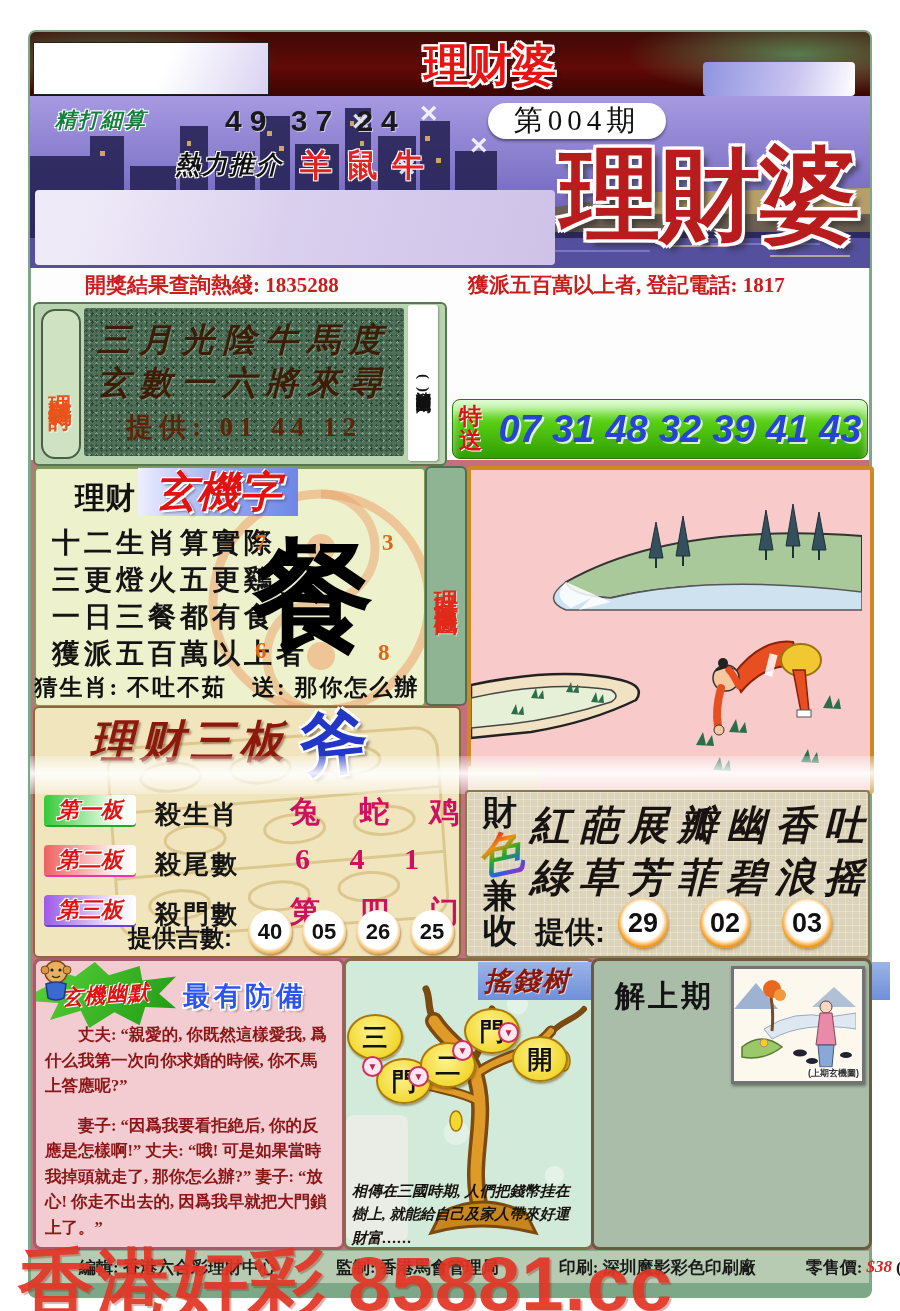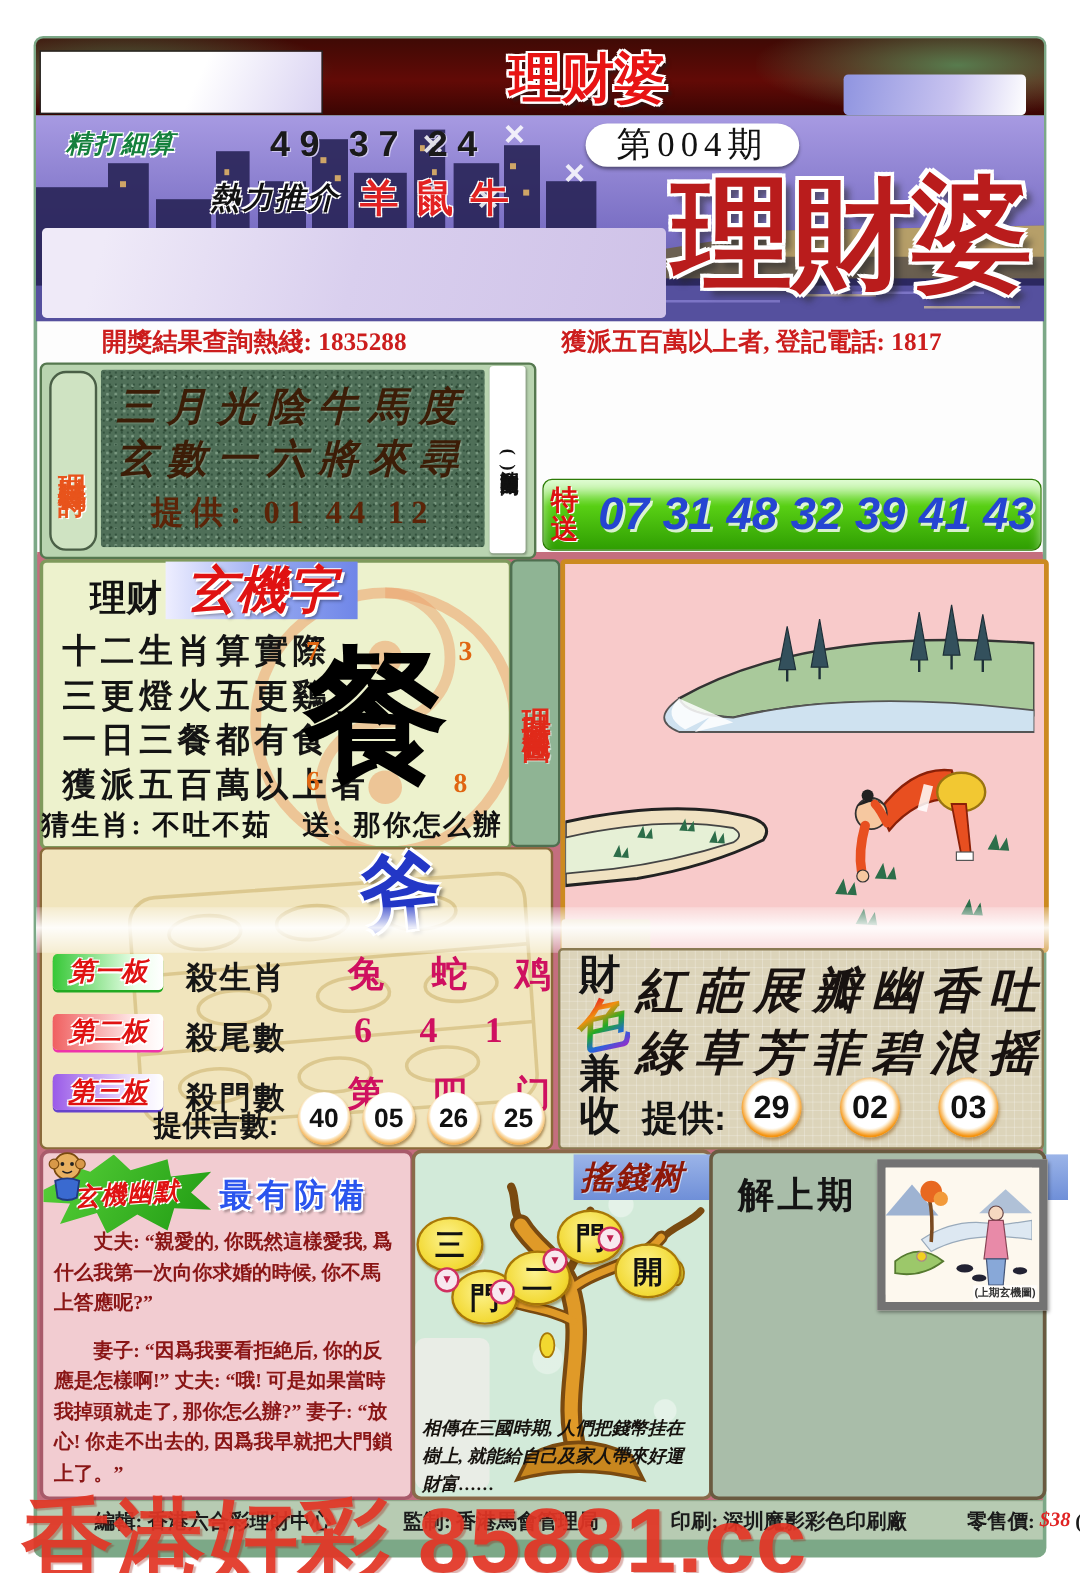--- a/index.html
+++ b/index.html
@@ -100,21 +100,21 @@
   .boards-title{left:90px;top:712px;font-size:44px;font-weight:900;font-style:italic;color:#8e180c;
     font-family:"Liberation Serif","DejaVu Serif",serif;letter-spacing:6px;text-shadow:2px 2px 2px rgba(90,40,20,.45);}
   .boards-axe{left:300px;top:698px;font-size:68px;font-weight:900;color:#2337c6;font-family:"Liberation Serif","DejaVu Serif",serif;
     text-shadow:2px 2px 0 #fff,-2px -2px 0 #fff,2px -2px 0 #fff,-2px 2px 0 #fff,4px 4px 3px rgba(0,0,0,.4);transform:rotate(-6deg);}
   .blur-band{left:30px;top:756px;width:848px;height:38px;background:linear-gradient(rgba(255,255,255,.25),rgba(255,255,255,.92) 45%,rgba(255,255,255,.3));}
   .board-row-label{width:92px;height:30px;border-radius:4px;display:flex;align-items:center;justify-content:center;
     font-size:22px;font-weight:900;font-style:italic;color:#e01212;
     text-shadow:1px 1px 0 #fff,-1px -1px 0 #fff,1px -1px 0 #fff,-1px 1px 0 #fff;}
   .lab1{background:linear-gradient(90deg,#37c837,#eaffea 75%,#fff);box-shadow:0 2px 0 #2a2;}
   .lab2{background:linear-gradient(90deg,#f06060,#ffecec 75%,#fff);box-shadow:0 2px 0 #e3a;}
-  .lab3{background:linear-gradient(90deg,#9a5ae8,#f0e8ff 75%,#fff);box-shadow:0 2px 0 #64c;text-decoration:underline;}
+  .lab3{background:linear-gradient(90deg,#9a5ae8,#f0e8ff 75%,#fff);box-shadow:0 2px 0 #64c;}
   .board-key{font-size:26px;font-weight:900;color:#161616;letter-spacing:2px;}
   .board-val{font-size:30px;font-weight:900;color:#cf1060;letter-spacing:16px;font-family:Liberation Serif, serif;}
   .lucky-label{font-size:24px;font-weight:900;color:#141414;}
   .lucky-ball{width:44px;height:44px;border-radius:50%;
     background:radial-gradient(circle at 50% 45%,#fff 58%,#fbe6c0 62%,#f09010 78%,#d87606 100%);
     display:flex;align-items:center;justify-content:center;font-size:22px;font-weight:900;color:#111;
     box-shadow:1px 2px 2px rgba(120,70,0,.5);}
 
   
   .couplet{left:465px;top:790px;width:401px;height:164px;background:#dcd4ba;border:2px solid #8a7a52;border-radius:4px;
@@ -164,21 +164,21 @@
     box-shadow:1px 2px 2px rgba(90,60,0,.45);}
   .mini-arrow{position:absolute;width:17px;height:17px;border-radius:50%;background:#f8e8ef;border:2px solid #d03060;
     color:#c02050;font-size:10px;display:flex;align-items:center;justify-content:center;font-weight:900;}
   .tree-caption{left:352px;top:1180px;width:228px;font-size:15px;font-weight:bold;color:#16120e;line-height:1.55;
     font-family:"Liberation Serif","DejaVu Serif",serif;font-style:italic;text-align:left;}
   .tree-fade{left:346px;top:1115px;width:62px;height:126px;background:rgba(252,238,240,.55);border-radius:8px;}
 
   
   .last-panel{left:591px;top:958px;width:275px;height:286px;background:#a9bda9;border:3px solid #6a5a40;border-radius:8px;}
   .last-title{left:615px;top:976px;font-size:30px;font-weight:900;color:#141414;letter-spacing:3px;}
-  .last-frame{left:731px;top:966px;width:128px;height:112px;background:#fdf8ee;border:7px solid #737373;box-shadow:1px 2px 3px rgba(0,0,0,.4);}
+  .last-frame{left:731px;top:966px;width:128px;height:112px;background:#fdf8ee;border:3px solid #737373;box-shadow:1px 2px 3px rgba(0,0,0,.4);}
   .last-caption{position:absolute;right:2px;bottom:1px;font-size:9px;font-weight:bold;color:#333;background:rgba(255,255,255,.7);padding:0 1px;}
 
   
   .footerbar{left:31px;top:1250px;width:838px;height:32px;background:#b7cbb2;border-top:1px solid #8fa78a;
     display:flex;align-items:center;font-size:17px;font-weight:bold;color:#1a1a1a;font-family:"Liberation Serif","DejaVu Serif",serif;}
   .footerbar .fi{white-space:nowrap;}
   .price-val{color:#e02222;font-style:italic;margin:0 4px;}
   .watermark{left:18px;top:1234px;width:880px;font-size:76px;font-weight:900;color:#e23525;letter-spacing:1px;
     white-space:nowrap;opacity:.93;z-index:50;text-shadow:2px 2px 1px rgba(150,20,10,.35);}
   .beige-patch{left:468px;top:766px;width:74px;height:26px;background:#ead9b8;border-radius:3px;}
@@ -375,20 +375,21 @@
           <ellipse cx="260" cy="48" rx="30" ry="14"></ellipse>
         <ellipse cx="100" cy="116" rx="30" ry="14"></ellipse>
           <ellipse cx="200" cy="112" rx="30" ry="14"></ellipse>
           <ellipse cx="290" cy="110" rx="30" ry="14"></ellipse>
         <ellipse cx="80" cy="180" rx="30" ry="14"></ellipse>
           <ellipse cx="180" cy="178" rx="30" ry="14"></ellipse>
           <ellipse cx="270" cy="175" rx="30" ry="14"></ellipse>
       </g>
     </svg>
   </div>
+  <div class="abs boards-title">理财三板</div>
   <div class="abs boards-axe">斧</div>
   <div class="abs blur-band"></div>
 
   <div class="abs board-row-label lab1" style="left:44px;top:795px">第一板</div>
   <div class="abs board-key" style="left:155px;top:797px">殺生肖</div>
   <div class="abs board-val" style="left:290px;top:792px">兔 蛇 鸡</div>
 
   <div class="abs board-row-label lab2" style="left:44px;top:845px">第二板</div>
   <div class="abs board-key" style="left:155px;top:847px">殺尾數</div>
   <div class="abs board-val" style="left:295px;top:842px">6 4 1</div>

